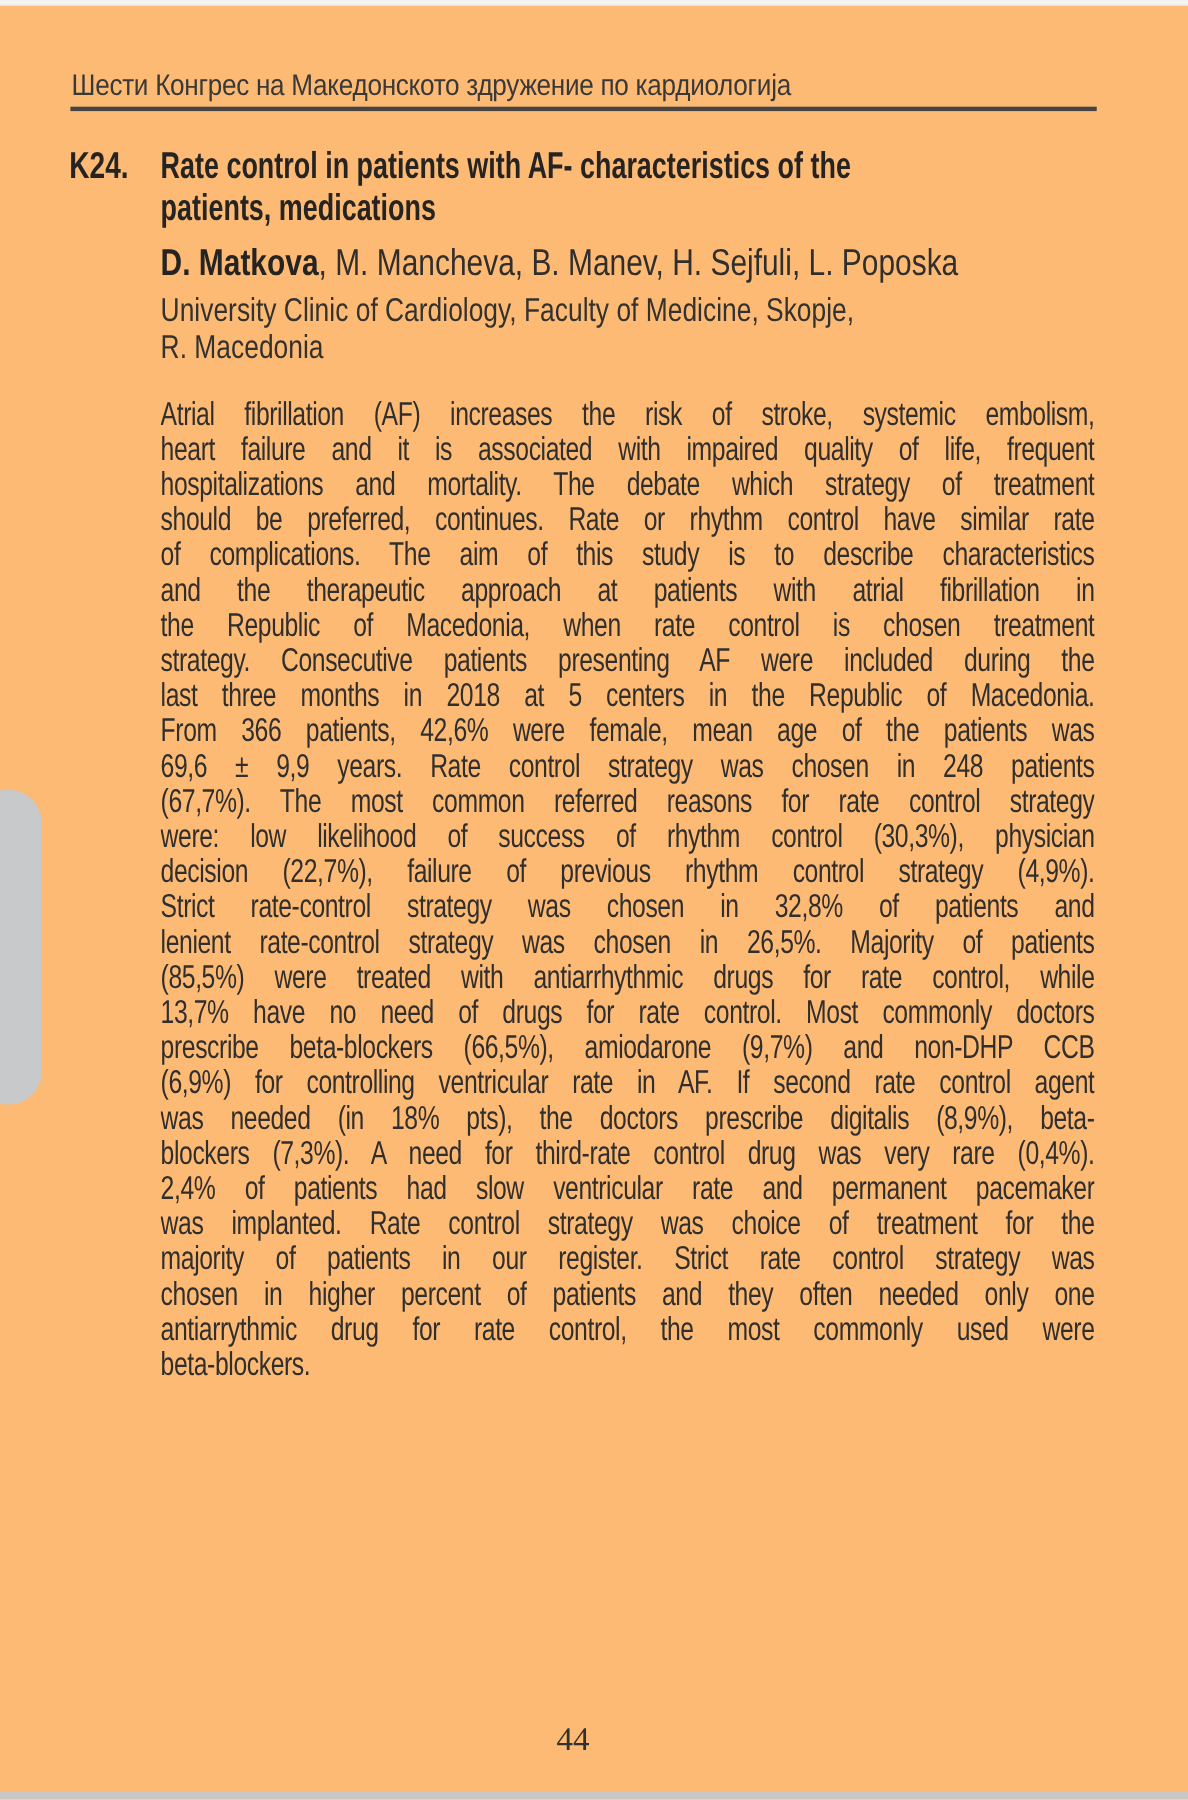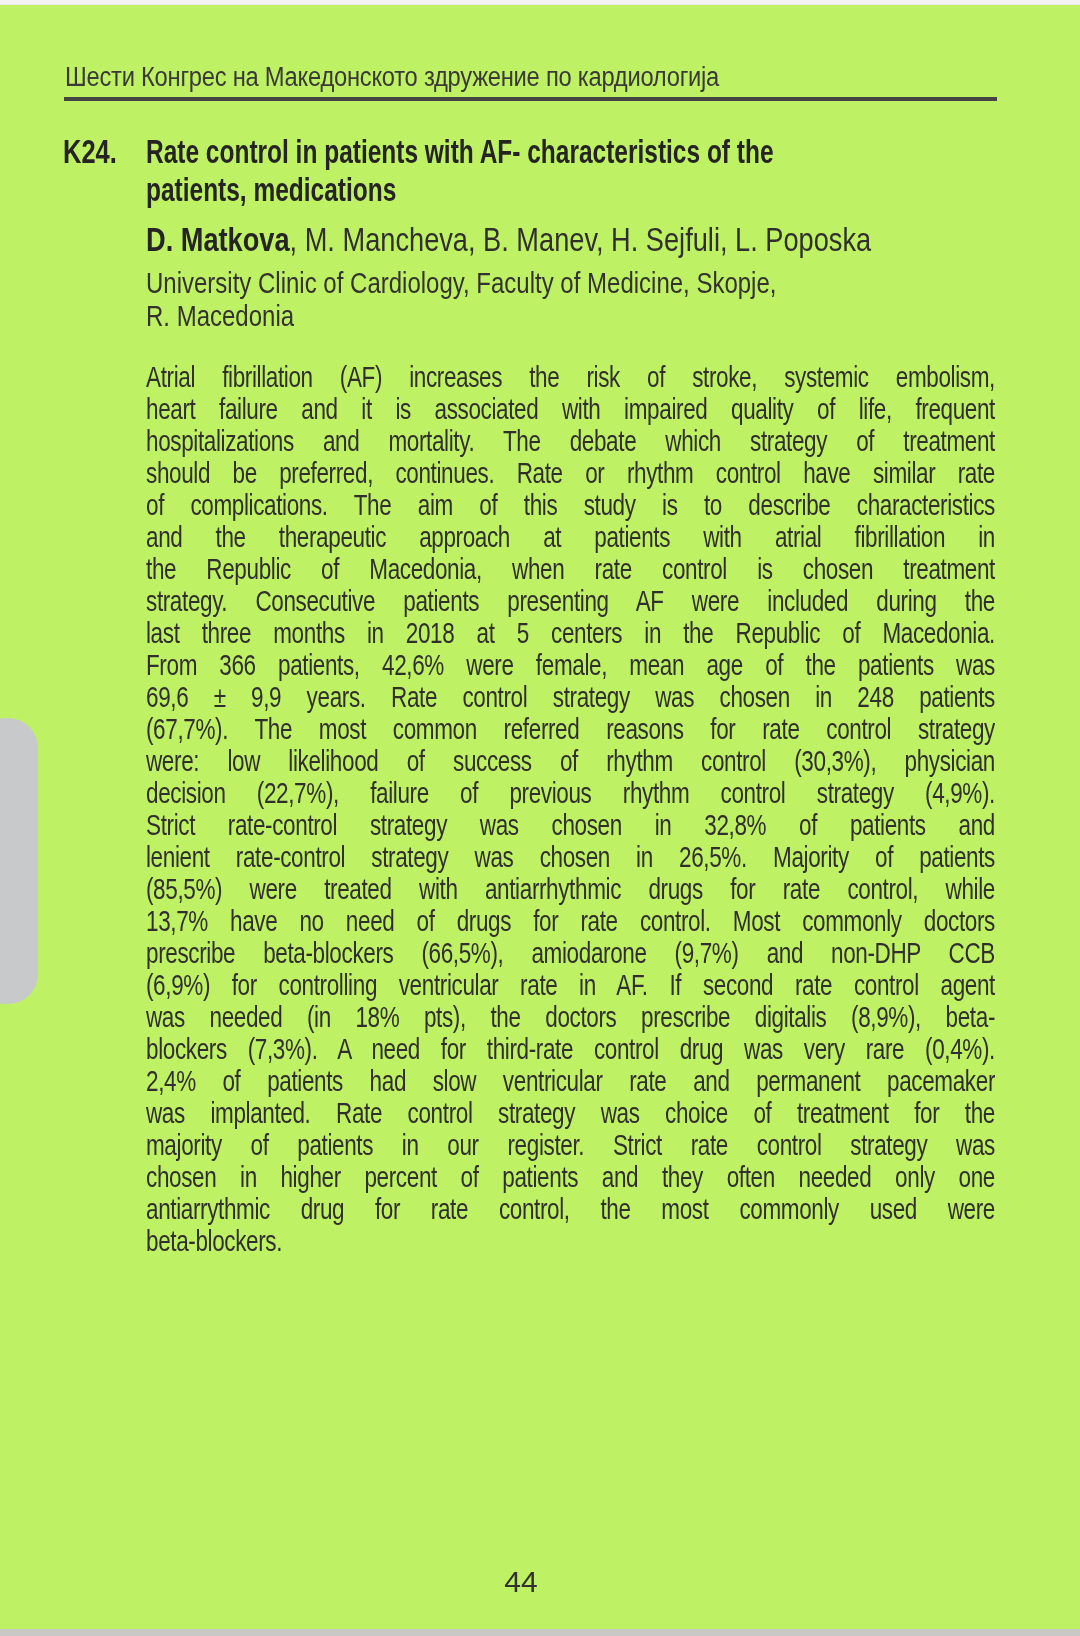--- a/index.html
+++ b/index.html
@@ -3,21 +3,21 @@
 <meta charset="utf-8">
 <style>
   html, body { margin: 0; padding: 0; }
   body {
     width: 1080px; height: 1636px;
     background: #ffffff;
     font-family: "Liberation Sans", "DejaVu Sans", sans-serif;
     overflow: hidden;
     position: relative;
   }
-  .page { position: absolute; left: 0; top: 0; width: 1080px; height: 1636px; background: #bef264; }
+  .page { position: absolute; left: 0; top: 0; width: 1080px; height: 1636px; background: #fdba74; }
 
   .top-strip {
     position: absolute; left: 0; top: 0; width: 1080px; height: 4px;
     background: #f5f2f3; border-bottom: 1px solid #eceae9;
   }
   .bottom-strip {
     position: absolute; left: 0; top: 1629px; width: 1080px; height: 7px;
     background: #cac8c6;
   }
 
@@ -70,21 +70,21 @@
   .bl.bl-last { text-align-last: left; }
   .bl.bl-last::after { content: none; }
 
   .side-tab {
     position: absolute; left: -24px; top: 718px; width: 62px; height: 286px;
     background: #c7c9ca; border-radius: 30px;
   }
 
   .page-number {
     position: absolute; left: 0; top: 1566px; width: 1080px;
-    text-align: center; font-size: 30px; color: #333130; line-height: 32px;
+    text-align: center; font-size: 30px; color: #333130; line-height: 32px; font-family: Liberation Serif, serif;
   }
   .page-number span { display: inline-block; transform: translateX(-19px); }
 </style>
 </head>
 <body>
 
 <div class="page">
 
   <div class="top-strip"></div>
 

